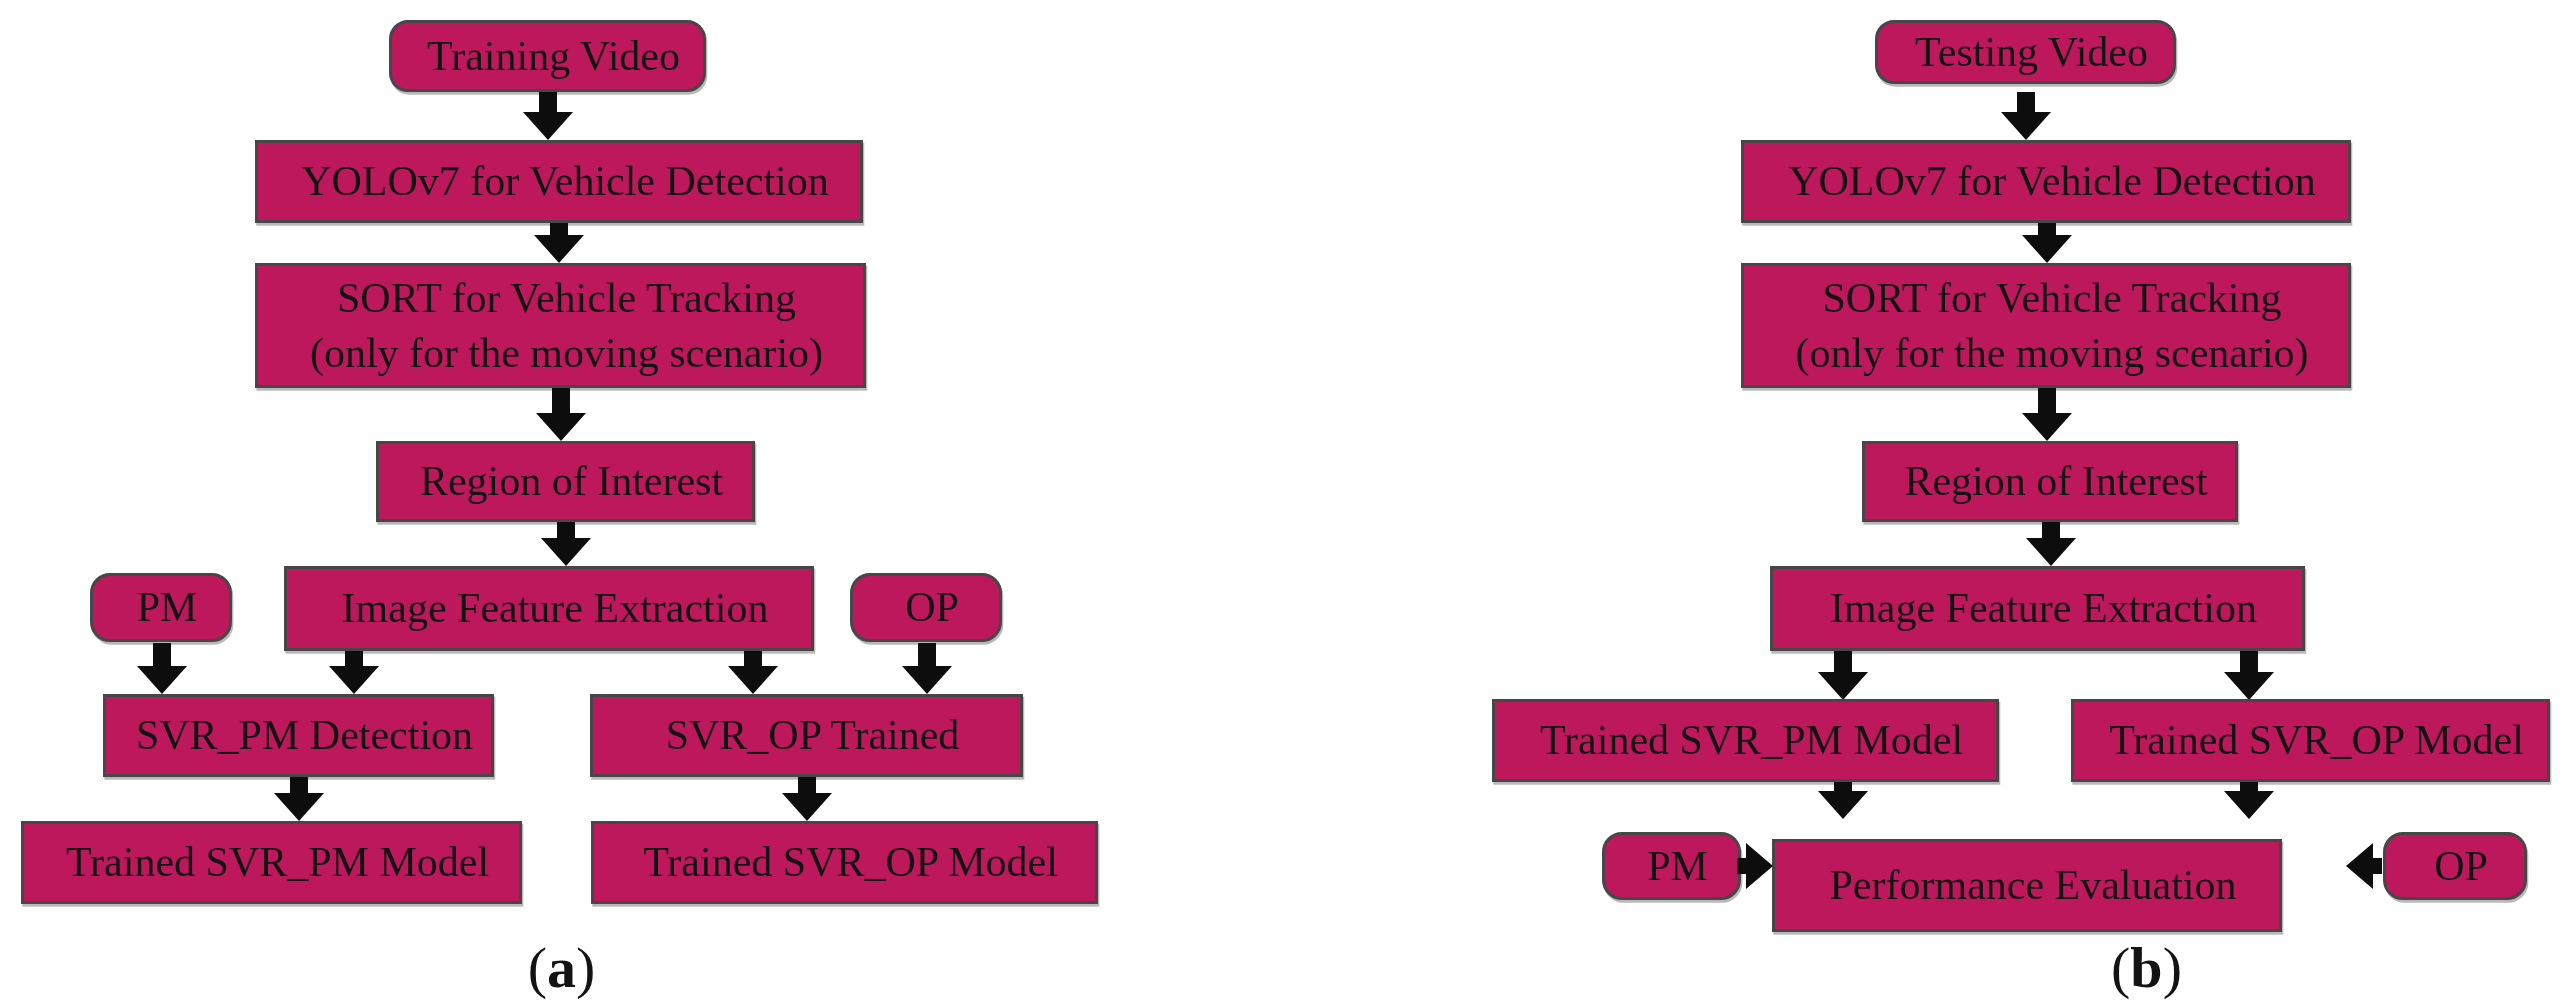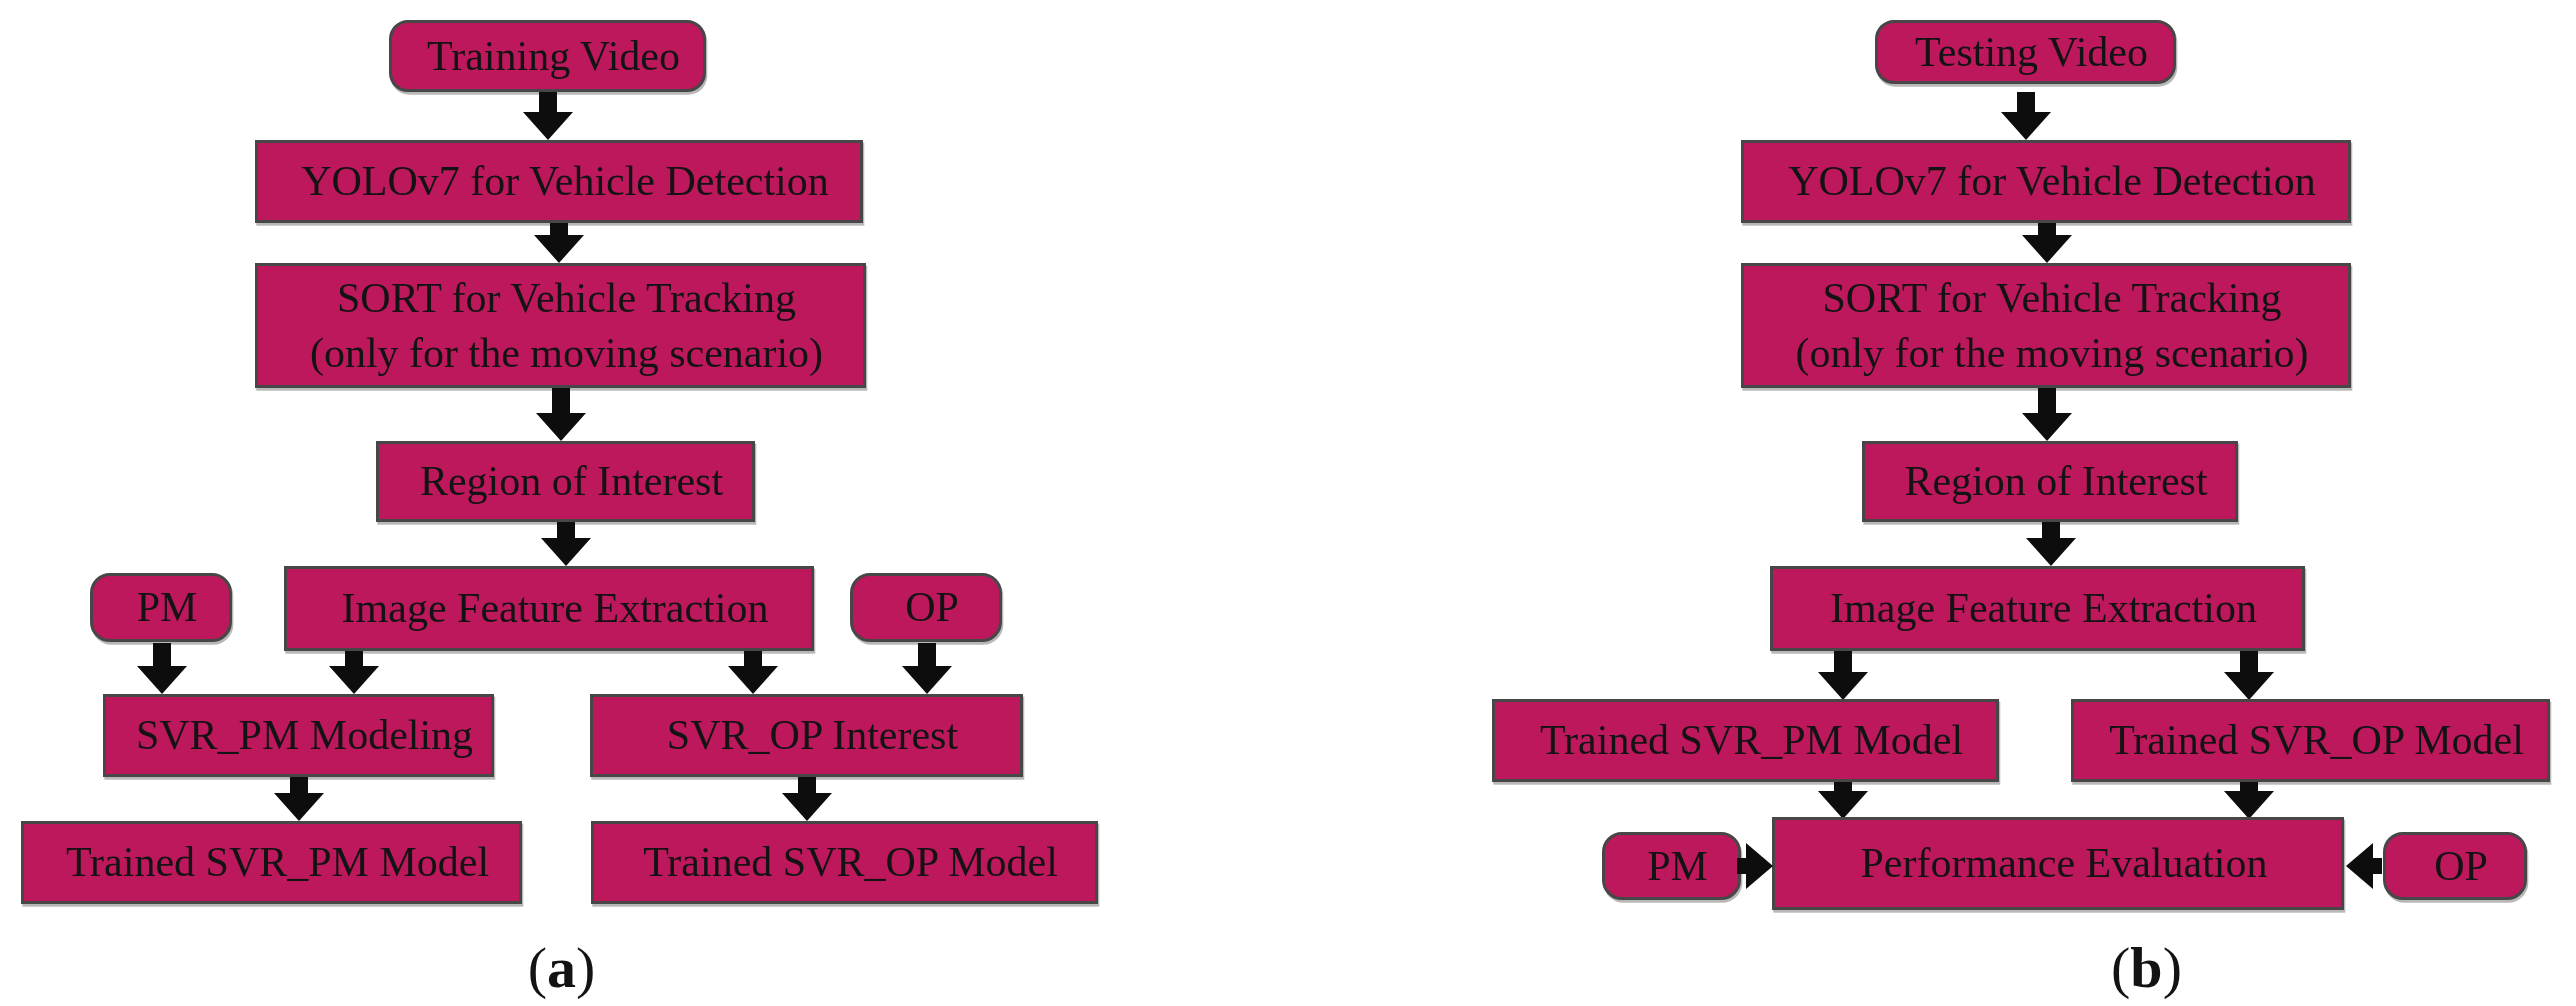--- a/index.html
+++ b/index.html
@@ -122,23 +122,23 @@
       </div>
     <div class="arr-down" style="left:728px;top:651px;height:43px">
         <i class="stem"></i>
         <i class="head"></i>
       </div>
     <div class="arr-down" style="left:902px;top:643px;height:51px">
         <i class="stem"></i>
         <i class="head"></i>
       </div>
 
-    <div class="box" style="left:103px;top:694px;width:391px;height:83px">SVR_PM Modeling</div>
-
-    <div class="box" style="left:590px;top:694px;width:433px;height:83px">SVR_OP Interest</div>
+    <div class="box" style="left:103px;top:694px;width:391px;height:83px">SVR_PM Detection</div>
+
+    <div class="box" style="left:590px;top:694px;width:433px;height:83px">SVR_OP Trained</div>
 
     <div class="arr-down" style="left:274px;top:777px;height:44px">
         <i class="stem"></i>
         <i class="head"></i>
       </div>
     <div class="arr-down" style="left:782px;top:777px;height:44px">
         <i class="stem"></i>
         <i class="head"></i>
       </div>
 
@@ -196,21 +196,21 @@
 
     <div class="arr-down" style="left:1818px;top:782px;height:37px">
         <i class="stem"></i>
         <i class="head"></i>
       </div>
     <div class="arr-down" style="left:2224px;top:782px;height:37px">
         <i class="stem"></i>
         <i class="head"></i>
       </div>
 
-    <div class="box" style="left:1772px;top:817px;width:572px;height:93px">Performance Evaluation</div>
+    <div class="box" style="left:1772px;top:839px;width:510px;height:93px">Performance Evaluation</div>
 
     <div class="box pill" style="left:1602px;top:832px;width:139px;height:68px">PM</div>
 
     <div class="box pill" style="left:2383px;top:832px;width:144px;height:68px">OP</div>
 
     <div class="arr-right" style="left:1737px;top:843px;width:36px">
         <i class="stem"></i>
         <i class="head"></i>
       </div>
     <div class="arr-left" style="left:2346px;top:843px;width:36px">

